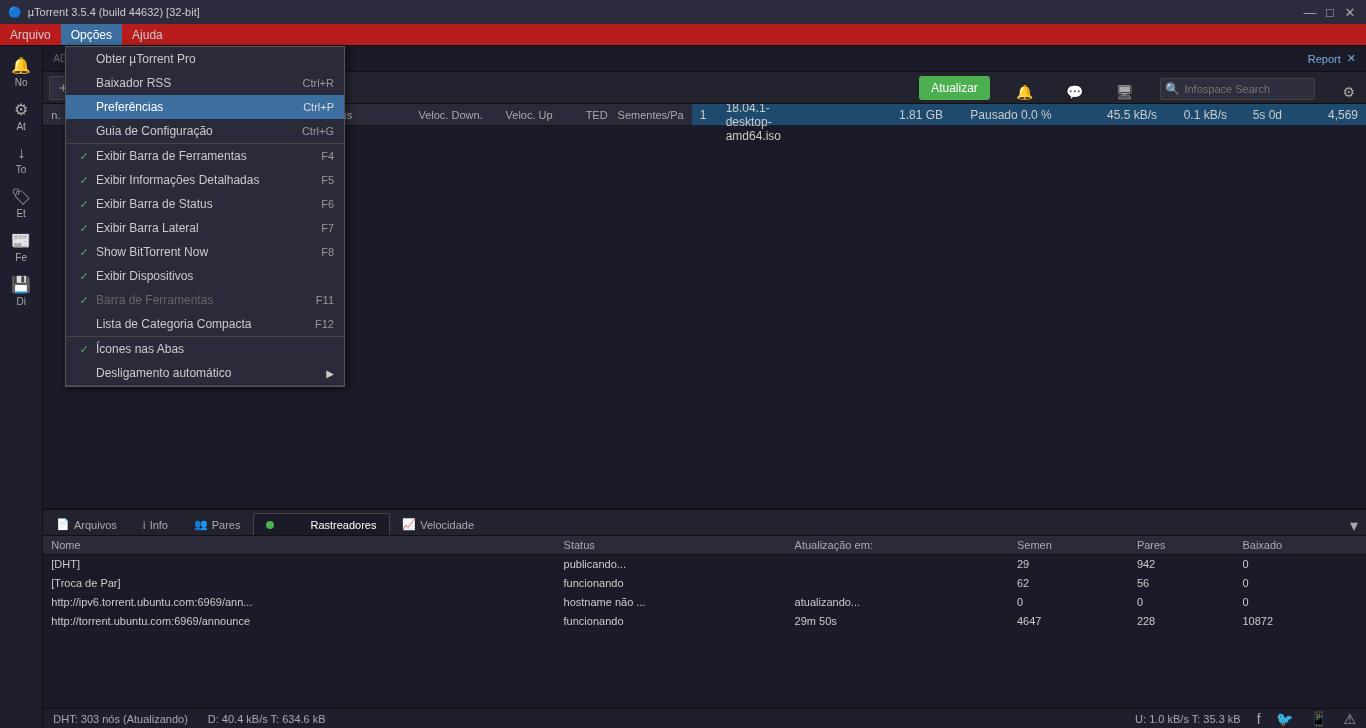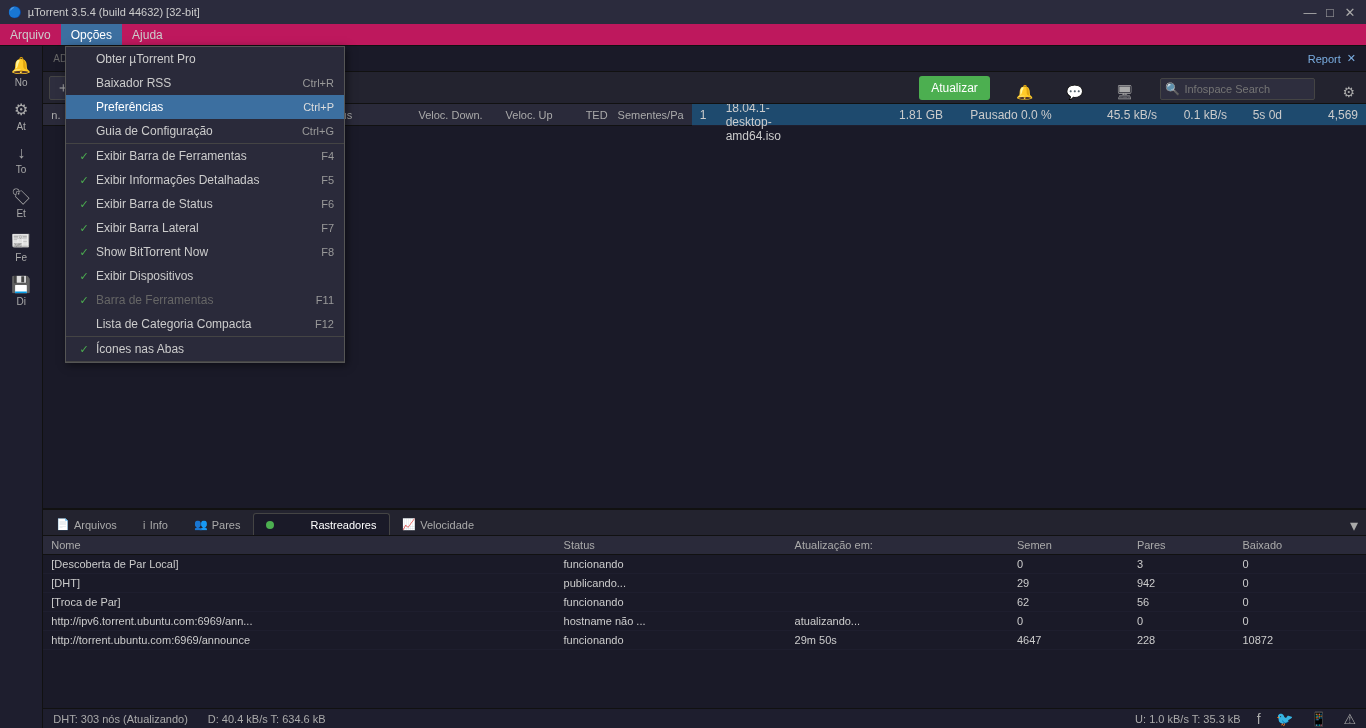--- a/index.html
+++ b/index.html
@@ -15,21 +15,21 @@
       justify-content: space-between;
       padding: 0 8px;
       font-size: 11px;
     }
     #titlebar-left { display: flex; align-items: center; gap: 6px; }
     #titlebar-right { display: flex; gap: 4px; }
     .title-btn { width: 16px; height: 16px; display: flex; align-items: center; justify-content: center; cursor: pointer; font-size: 13px; color: #aaa; }
 
     
     #menubar {
-      background: #be185d;
+      background: #b91c1c;
       height: 22px;
       display: flex;
       align-items: center;
       border-bottom: 1px solid #111;
     }
     .menu-item {
       padding: 2px 10px;
       cursor: pointer;
       height: 100%;
       display: flex;
@@ -444,28 +444,20 @@
             <tr>
               <th>Nome</th>
               <th>Status</th>
               <th>Atualização em:</th>
               <th>Semen</th>
               <th>Pares</th>
               <th>Baixado</th>
             </tr>
           </thead>
           <tbody id="tracker-tbody">
-          <tr>
-      <td>[Descoberta de Par Local]</td>
-      <td>funcionando</td>
-      <td></td>
-      <td>0</td>
-      <td>3</td>
-      <td>0</td>
-    </tr>
               <tr>
       <td>[DHT]</td>
       <td>publicando...</td>
       <td></td>
       <td>29</td>
       <td>942</td>
       <td>0</td>
     </tr>
               <tr>
       <td>[Troca de Par]</td>
@@ -572,14 +564,19 @@
         <span class="checkmark"></span>
         <span class="menu-option-text">Lista de Categoria Compacta</span>
         <span class="shortcut">F12</span>
       </div>
     </div>
     <div class="menu-group">
       <div class="menu-option">
         <span class="checkmark">✓</span>
         <span class="menu-option-text">Ícones nas Abas</span>
       </div>
+      <div class="menu-option">
+        <span class="checkmark"></span>
+        <span class="menu-option-text">Desligamento automático</span>
+        <span class="arrow">▶</span>
+      </div>
     </div>
   </div>
 
 </body></html>

